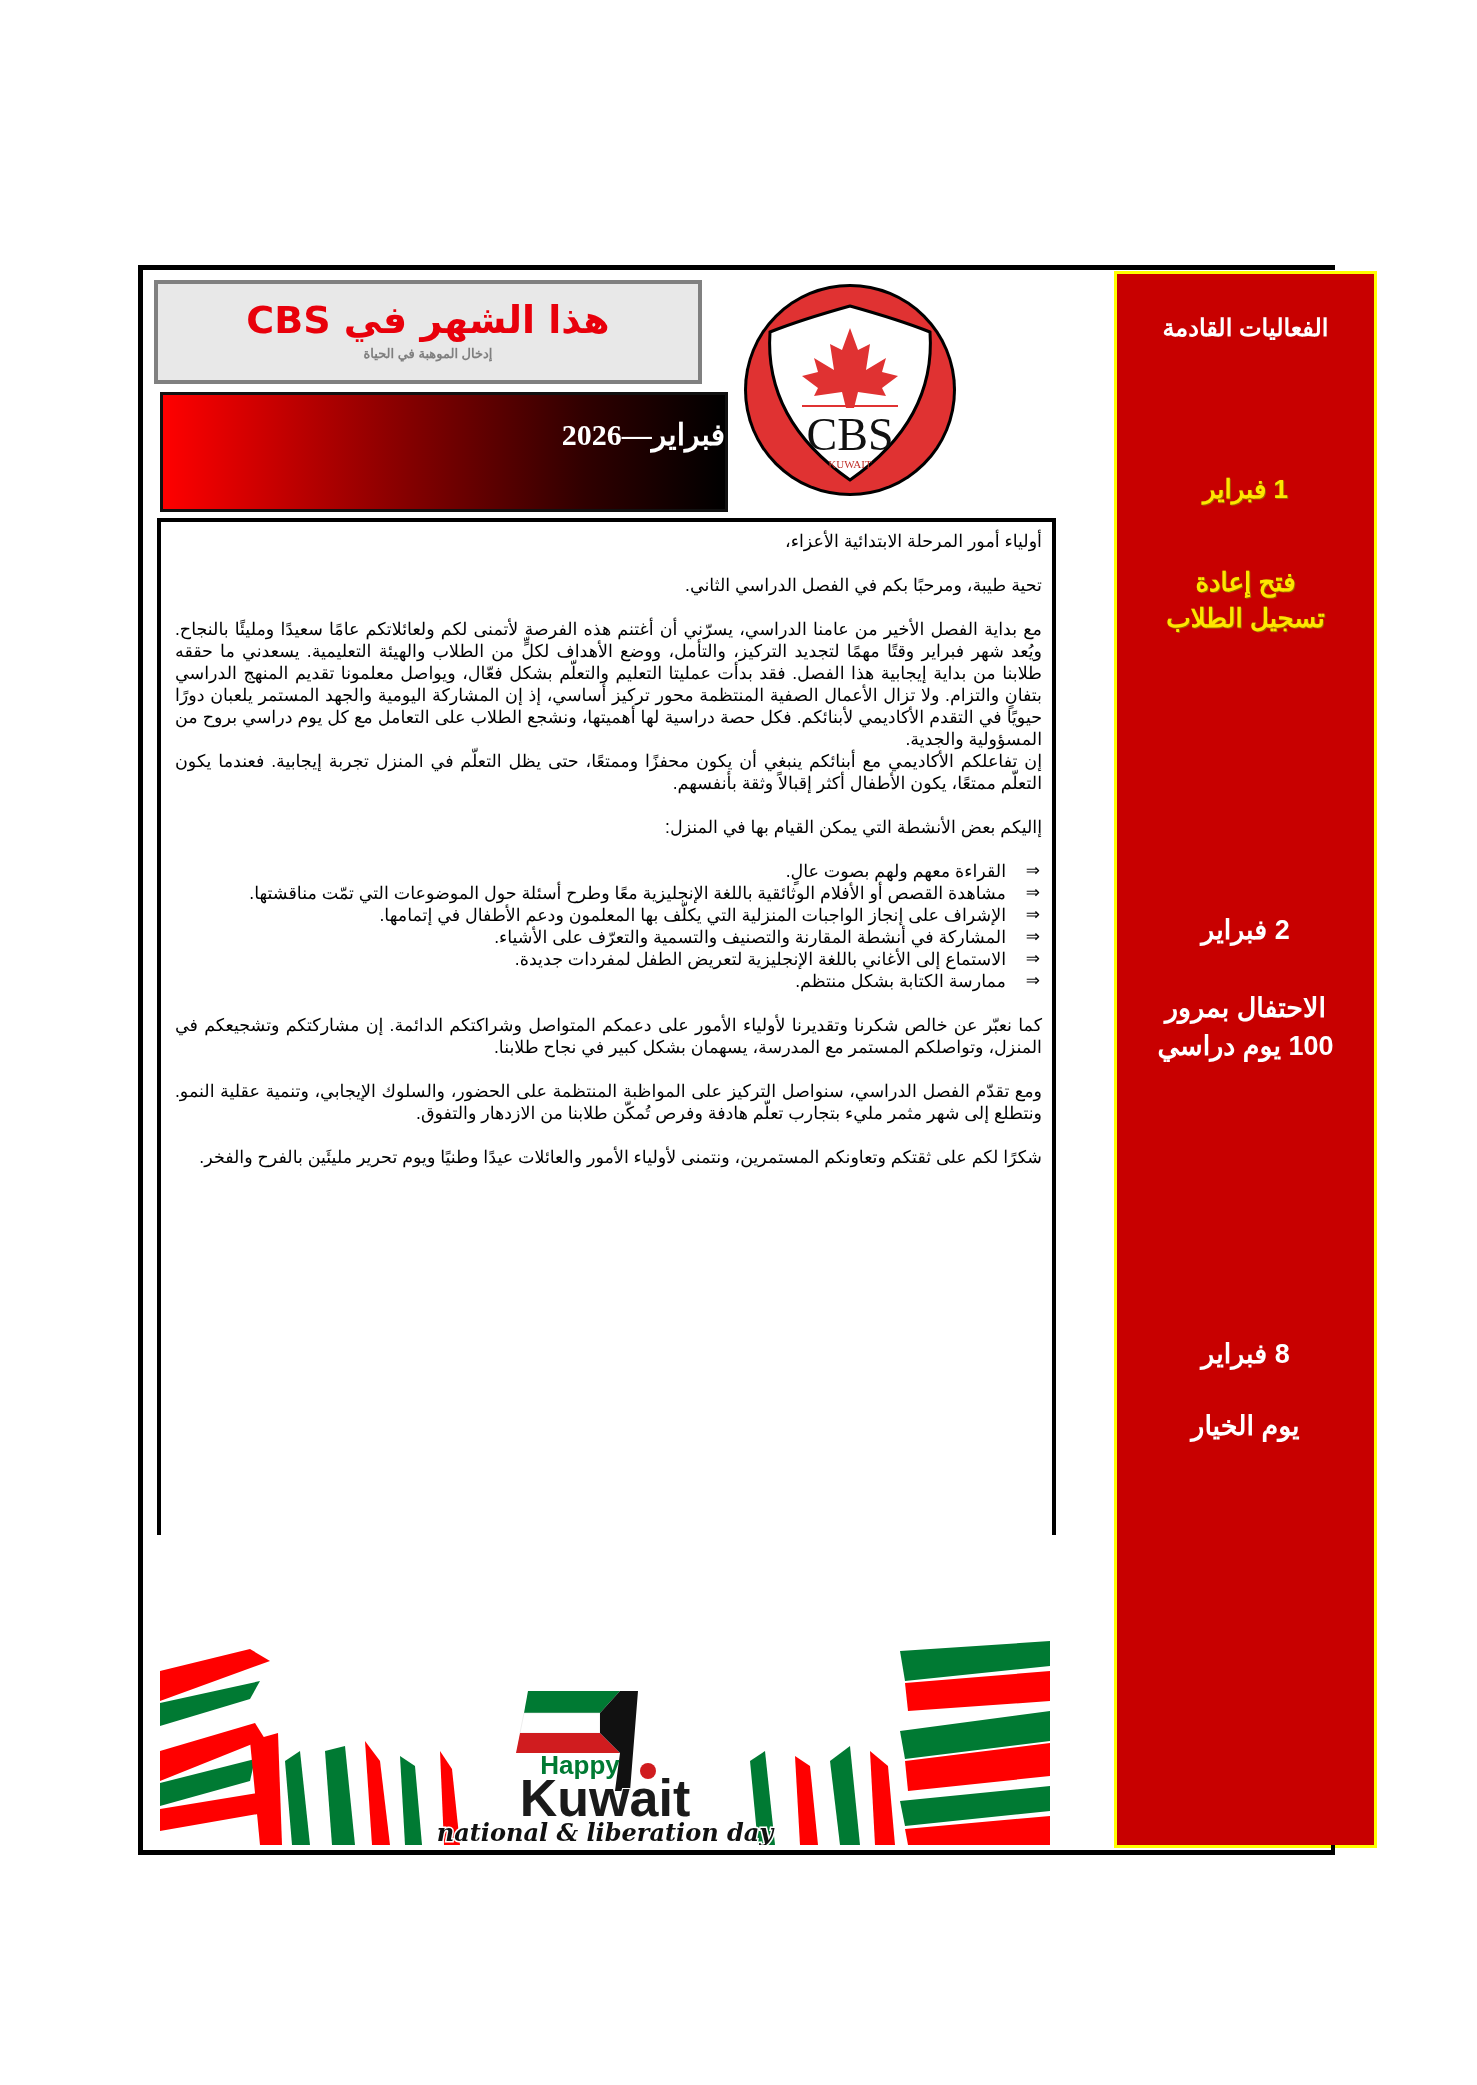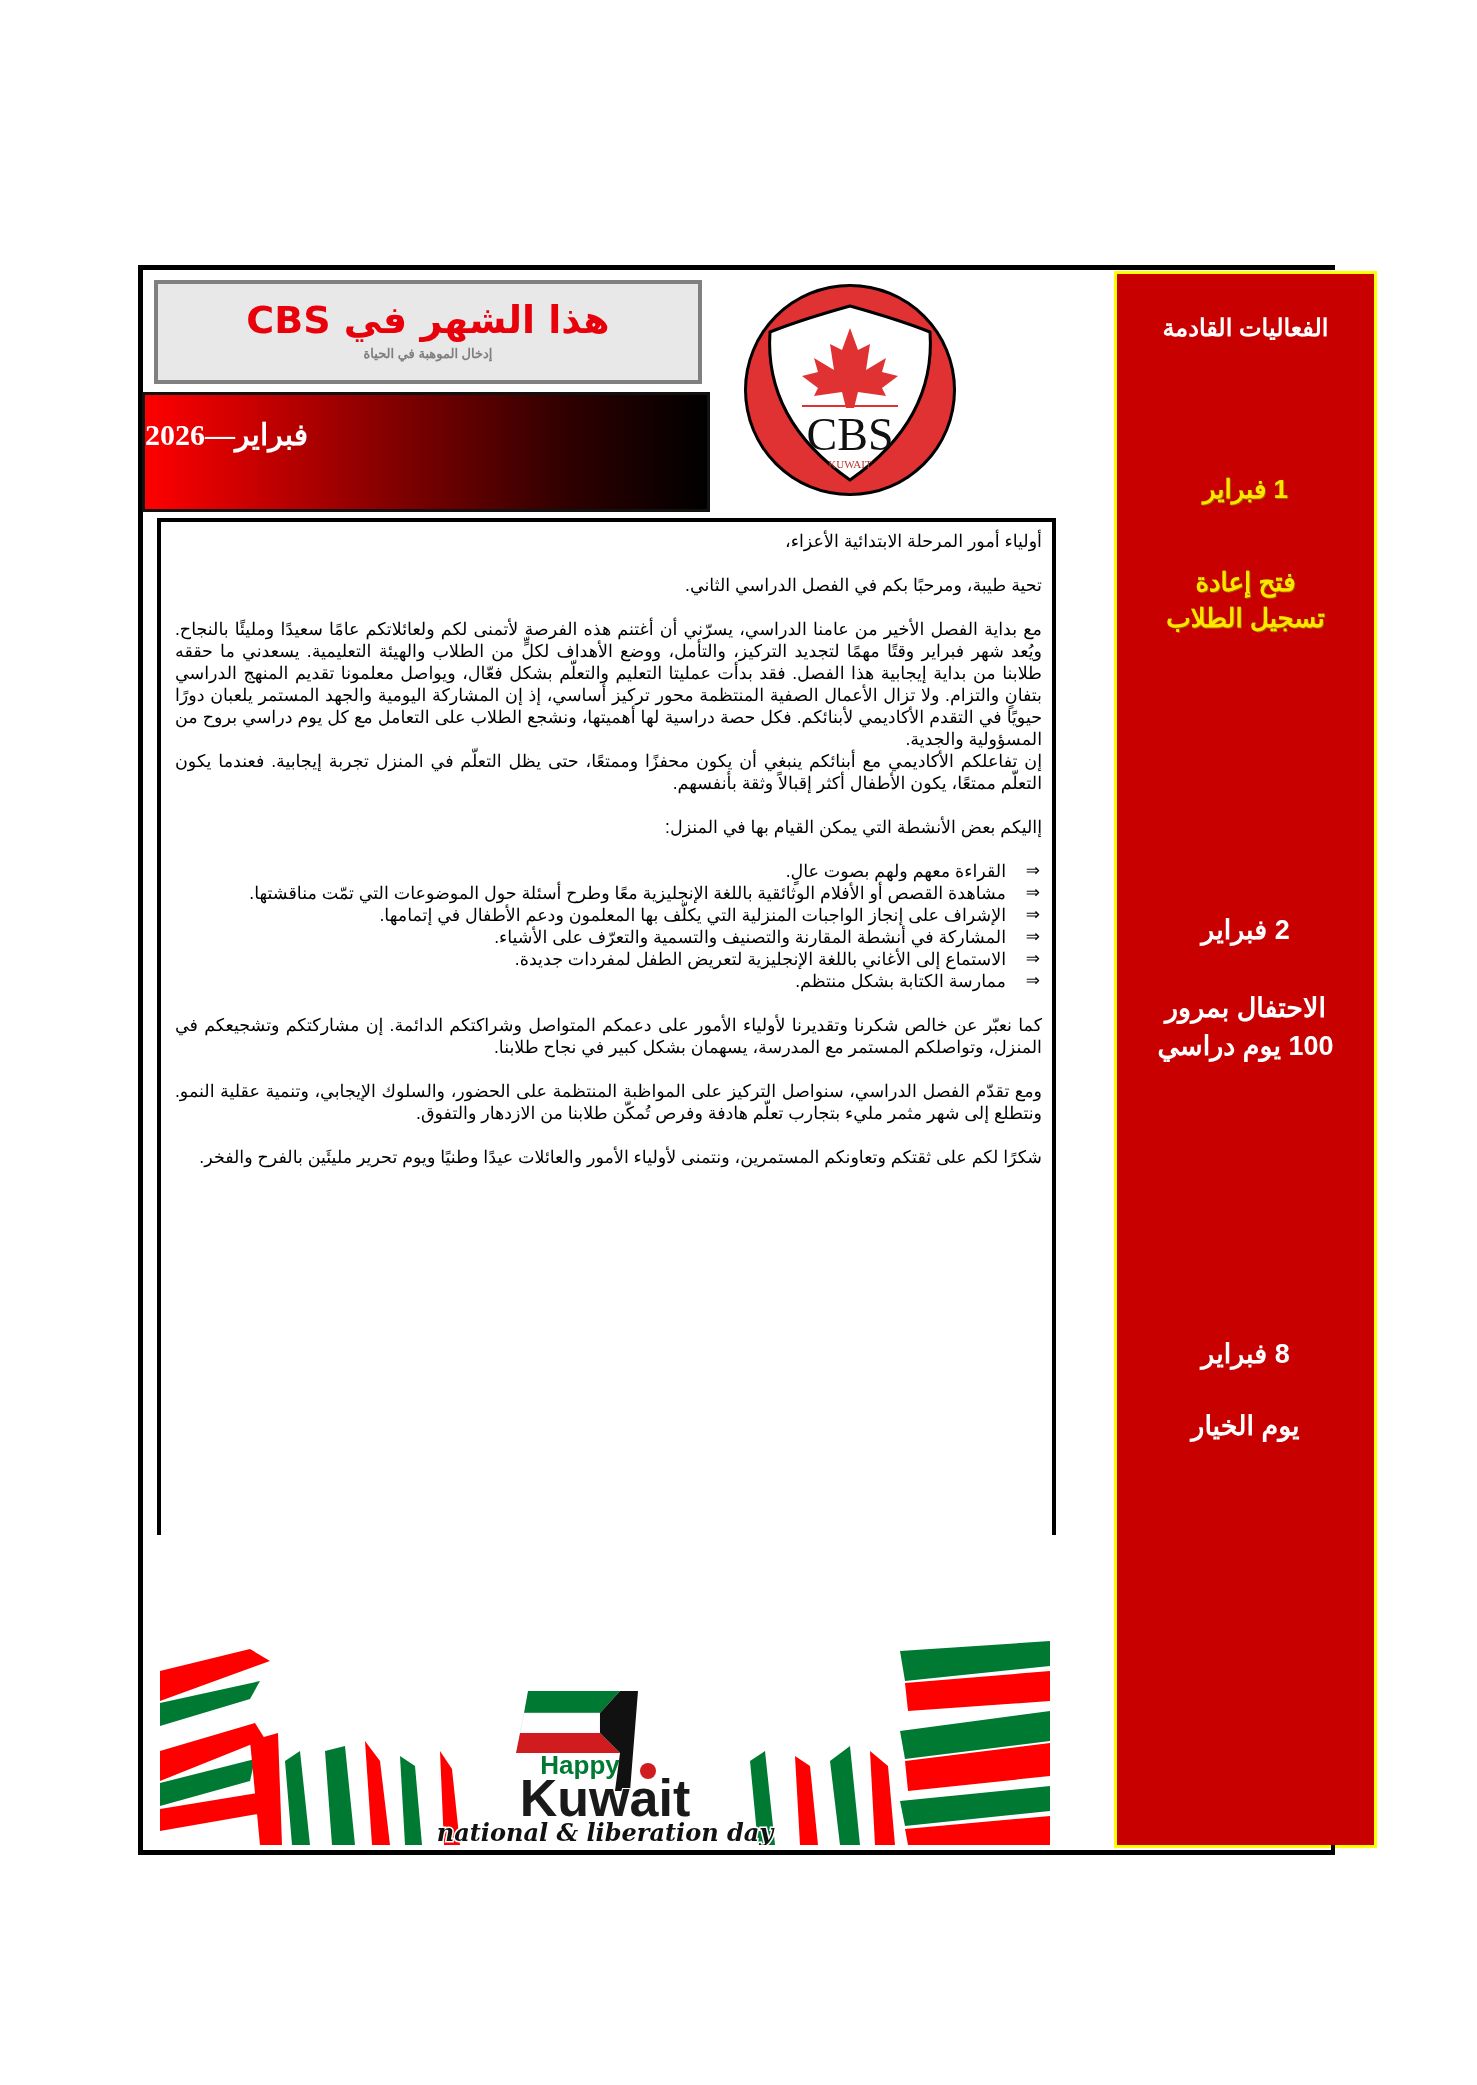--- a/index.html
+++ b/index.html
@@ -5,21 +5,21 @@
   html, body { margin:0; padding:0; background:#ffffff; }
   body { width:1477px; height:2085px; position:relative; overflow:hidden; font-family:"Liberation Sans", sans-serif; }
 
   .frame { position:absolute; left:138px; top:265px; width:1197px; height:1590px; border-top:5px solid #000; border-left:5px solid #000; border-bottom:5px solid #000; box-sizing:border-box; }
 
   
   .title-box { position:absolute; left:154px; top:280px; width:548px; height:104px; background:#e8e8e8; border:4px solid #808080; box-sizing:border-box; text-align:center; }
   .title-main { font-family:"DejaVu Sans", sans-serif; font-weight:bold; color:#e8000b; font-size:38px; line-height:44px; margin-top:14px; direction:rtl; }
   .title-sub { font-weight:bold; color:#7f7f7f; font-size:13px; margin-top:4px; direction:rtl; }
 
-  .date-box { position:absolute; left:142px; top:392px; width:568px; height:120px; background:linear-gradient(to right, #ff0000 0%, #8e0000 40%, #300000 75%, #000000 100%); border:3px solid #111; box-sizing:border-box; text-align:left; }
+  .date-box { position:absolute; left:160px; top:392px; width:568px; height:120px; background:linear-gradient(to right, #ff0000 0%, #8e0000 40%, #300000 75%, #000000 100%); border:3px solid #111; box-sizing:border-box; text-align:right; }
   .date-text { font-family:"Liberation Serif", serif; font-weight:bold; color:#fff; font-size:30px; margin-top:22px; direction:rtl; }
 
   
   .logo { position:absolute; left:740px; top:280px; width:220px; height:220px; }
 
   
   .sidebar { position:absolute; left:1069px; top:271px; width:263px; height:1577px; background:#c80000; border:3px solid #ffff00; box-sizing:border-box; text-align:center; direction:rtl;margin-left:45px; }
   .sb-title { position:absolute; left:0; right:0; top:40px; color:#fff; font-weight:bold; font-size:24px; }
   .sb-gold { color:#ffe500; font-weight:bold; font-size:26px; text-shadow: 0 0 1px #a07000, 1px 1px 0 #a06000; }
   .sb-white { color:#fff; font-weight:bold; font-size:27px; }

